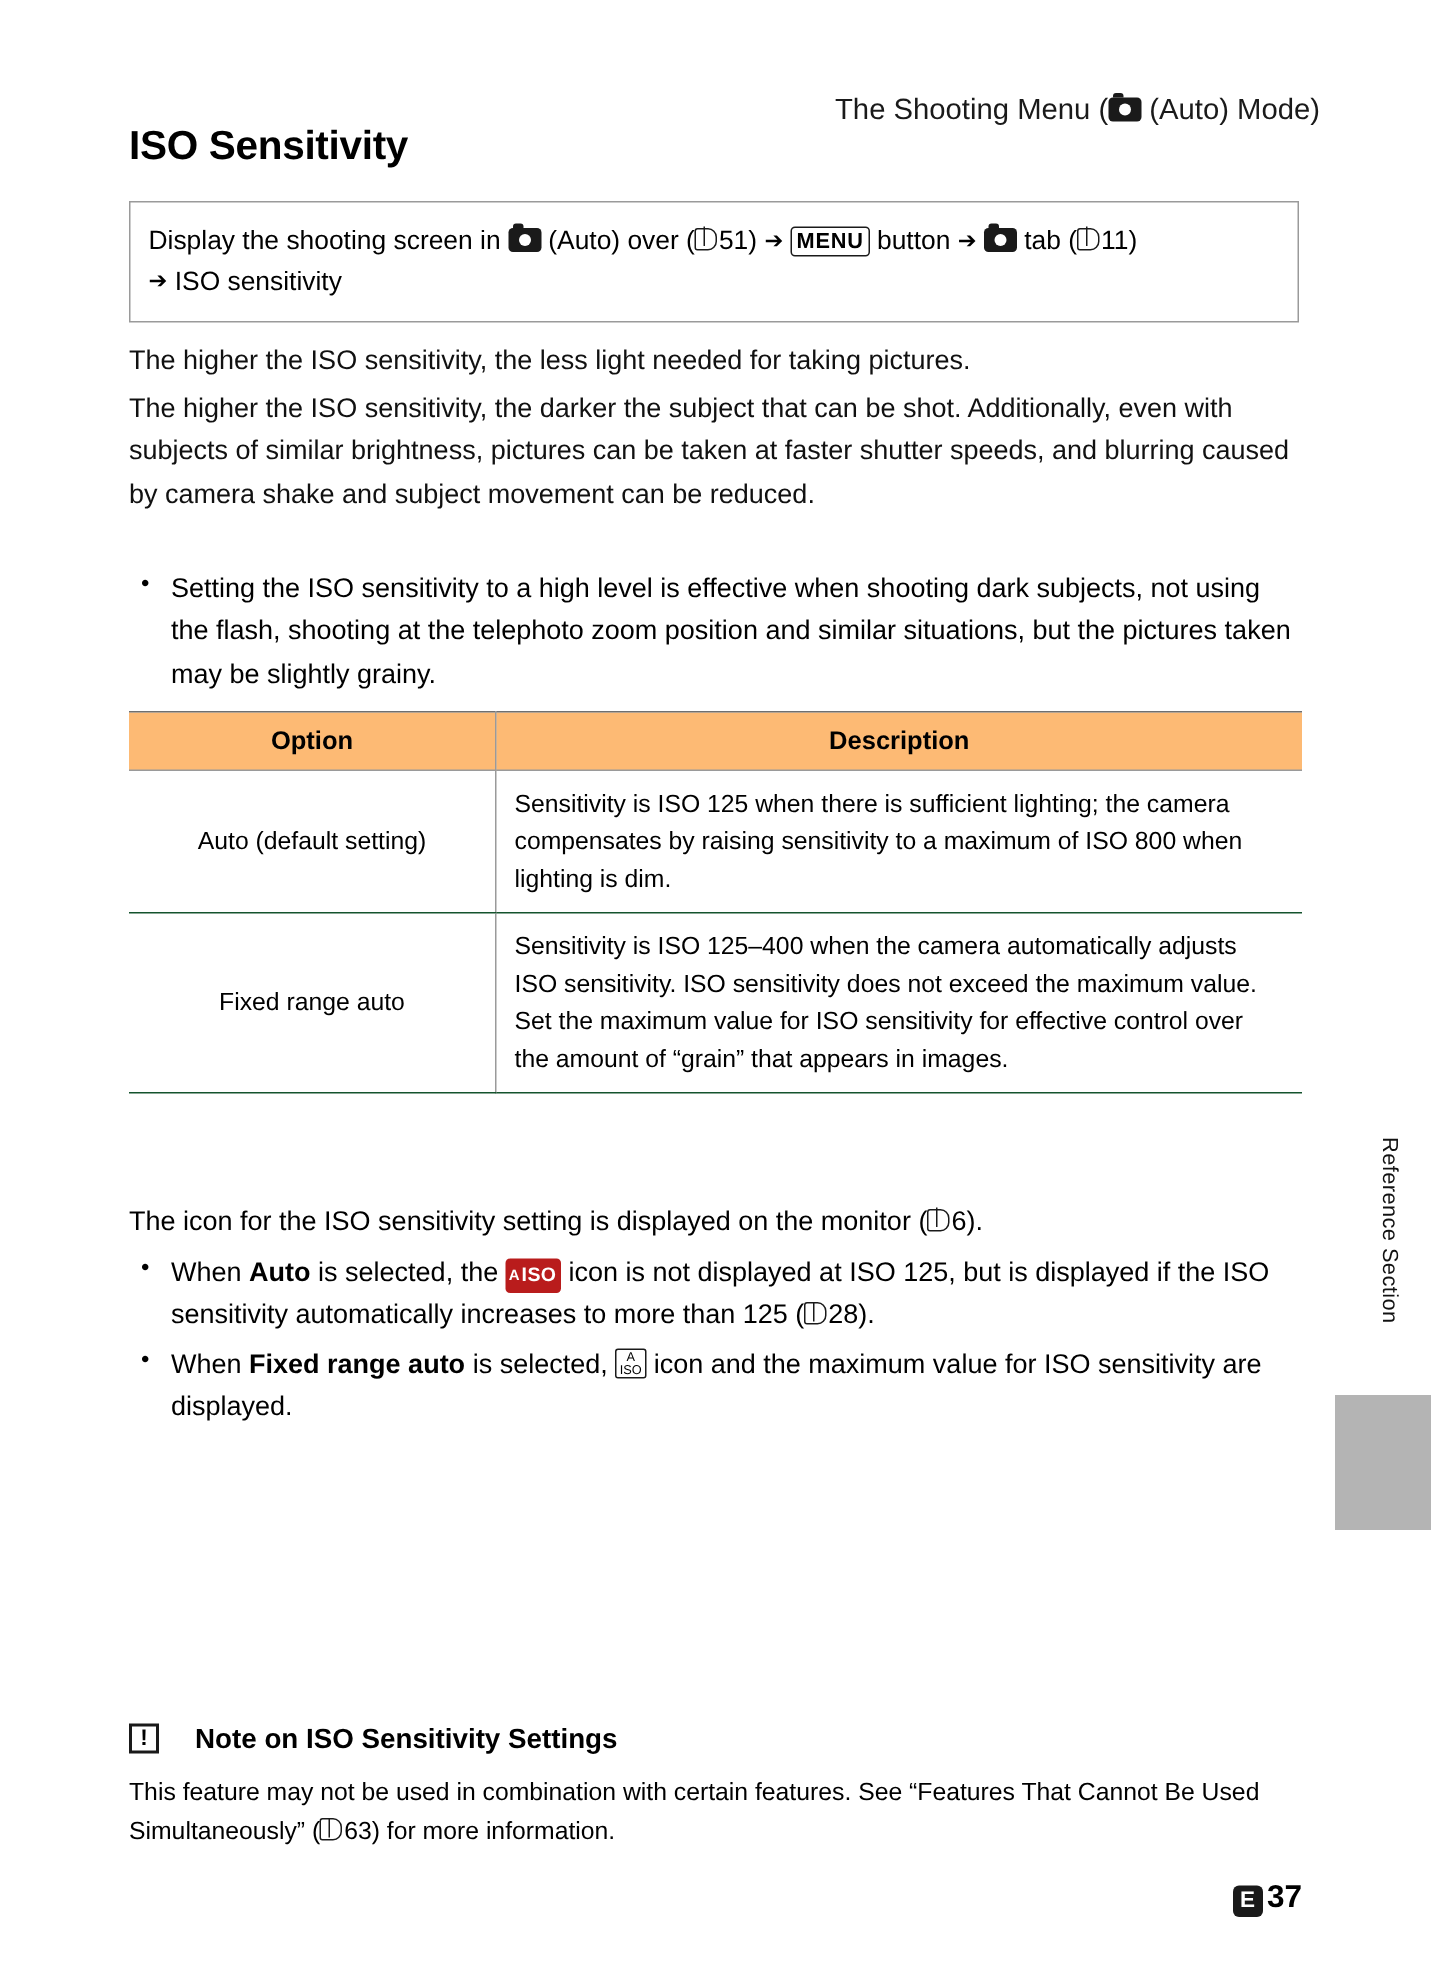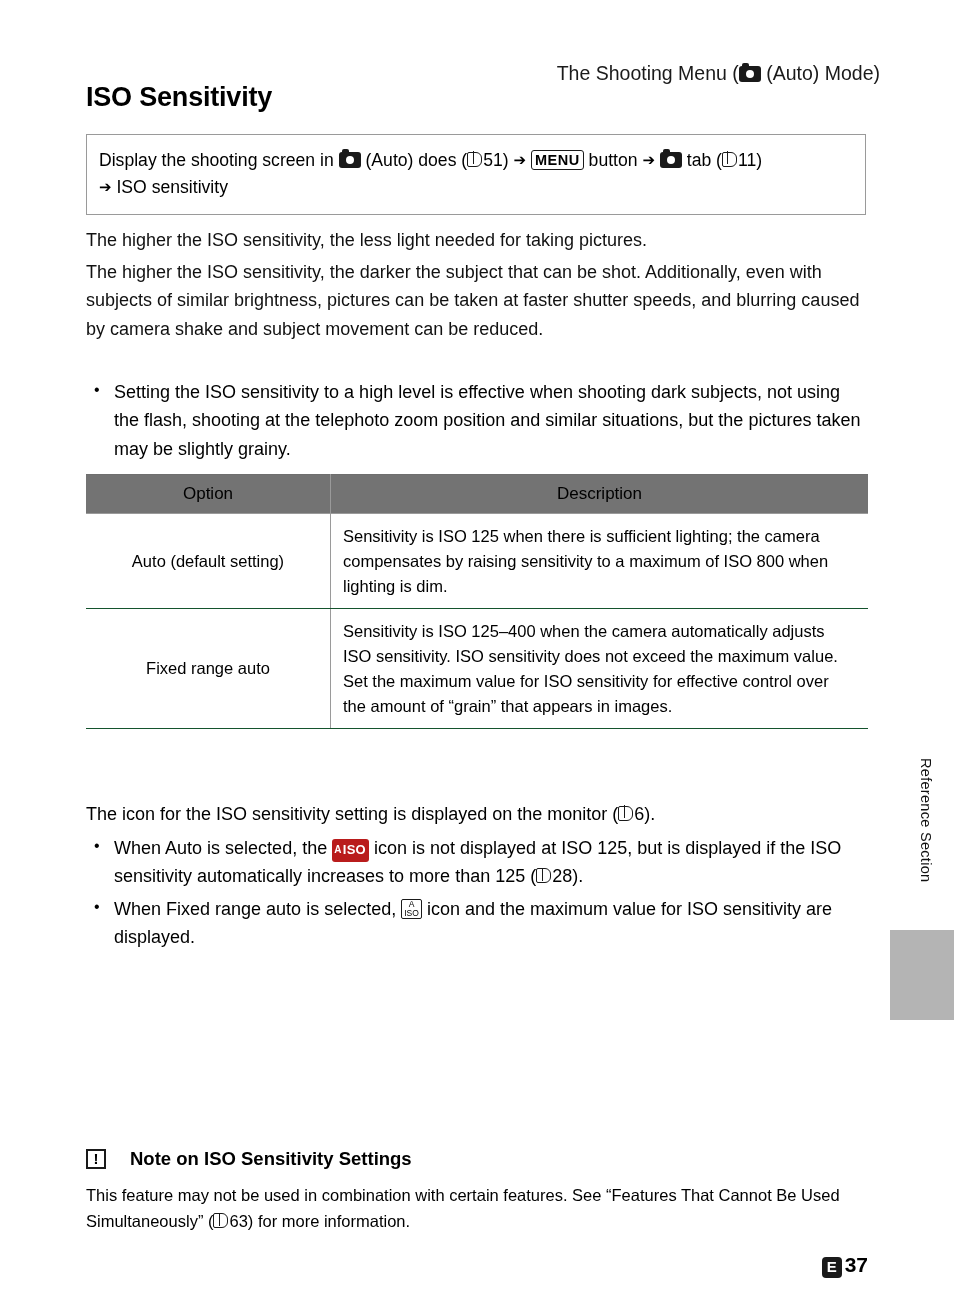--- a/index.html
+++ b/index.html
@@ -94,22 +94,22 @@
   
   table.opt {
     position: absolute;
     top: 474px;
     left: 86px;
     width: 782px;
     border-collapse: collapse;
     font-size: 16.5px;
   }
   table.opt th {
-    background: #737373;
-    font-weight: normal;
+    background: #fdba74;
+    font-weight: bold;
     border-top: 1.5px solid #6f6f6f;
     border-bottom: 1px solid #9a9a9a;
     padding: 9px 6px;
     font-size: 17px;
   }
   table.opt th.c1 { width: 228px; border-right: 1px solid #9a9a9a; }
   table.opt td {
     border-bottom: 1px solid #14532d;
     padding: 10px 12px;
     vertical-align: middle;
@@ -139,21 +139,21 @@
   #a1 { top: 800px; }
   .after-list {
     position: absolute;
     left: 86px;
     width: 790px;
     top: 834px;
     font-size: 18px;
     line-height: 1.58;
   }
 
-  b, strong { font-weight: normal; }
+  b, strong { font-weight: bold; }
   .cam {
     width: 22px; height: 16px;
     background: #1a1a1a;
     border-radius: 3px;
     position: relative;
     display: inline-block;
     vertical-align: -2px;
   }
   .cam::before {
     content: "";
@@ -318,21 +318,21 @@
 
   <div class="header">
     <span>The Shooting Menu (</span><span class="cam"></span><span> (Auto) Mode)</span>
   </div>
 
   <div class="title">ISO Sensitivity</div>
 
   <div class="navbox">
     <span>Display the shooting screen in</span>
     <span class="cam"></span>
-    <span>(Auto) does (</span><span class="book"></span><span>51)</span>
+    <span>(Auto) over (</span><span class="book"></span><span>51)</span>
     <span class="arrow">➔</span>
     <span class="menu-btn">MENU</span>
     <span>button</span>
     <span class="arrow">➔</span>
     <span class="cam"></span>
     <span>tab (</span><span class="book"></span><span>11)</span>
     <span class="line2">
       <span class="arrow">➔</span>
       <span>ISO sensitivity</span>
     </span>

